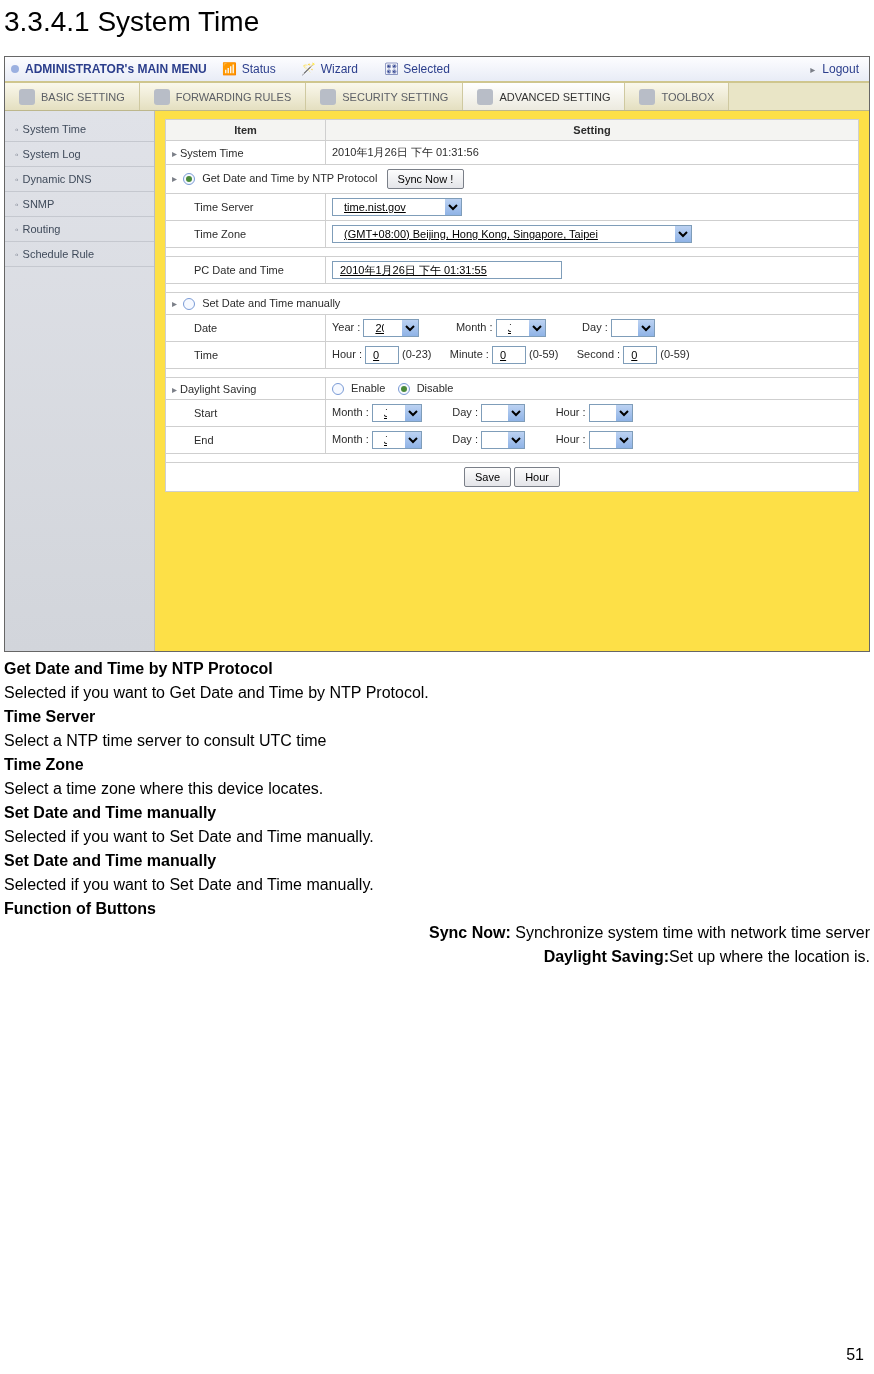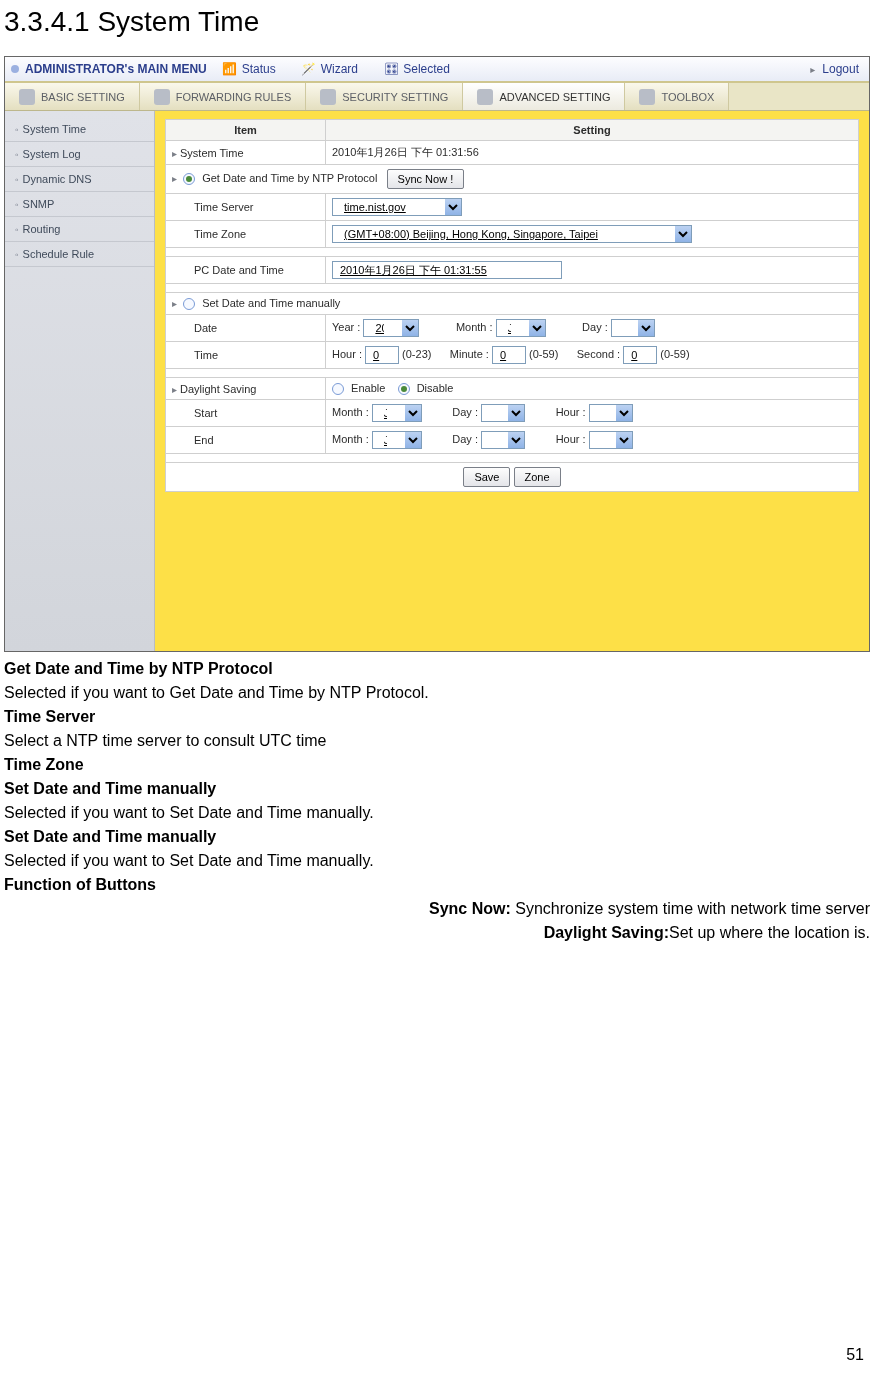--- a/index.html
+++ b/index.html
@@ -302,35 +302,36 @@
             <span>Hour :</span>
             <select class="sel" style="width:44px"><option>00</option></select>
           </td>
         </tr>
         <tr class="thin-spacer">
                 <td colspan="2"></td>
               </tr>
         <tr class="btnrow">
           <td colspan="2">
             <button class="btn">Save</button>
-            <button class="btn">Zone</button>
+            <button class="btn">Hour</button>
           </td>
         </tr>
       </tbody>
           </table>
     </div>
   </div>
 </div>
 
 <div class="doc-text">
   <p class="bold">Get Date and Time by NTP Protocol</p>
   <p>Selected if you want to Get Date and Time by NTP Protocol.</p>
   <p class="bold">Time Server</p>
   <p>Select a NTP time server to consult UTC time</p>
   <p class="bold">Time Zone</p>
+  <p>Select a time zone where this device locates.</p>
   <p class="bold">Set Date and Time manually</p>
   <p>Selected if you want to Set Date and Time manually.</p>
   <p class="bold">Set Date and Time manually</p>
   <p>Selected if you want to Set Date and Time manually.</p>
   <p class="bold">Function of Buttons</p>
   <p class="indent1">
     <b>Sync Now:</b><span> Synchronize system time with network time server</span>
   </p>
   <p class="indent1">
     <b>Daylight Saving:</b><span>Set up where the location is.</span>

